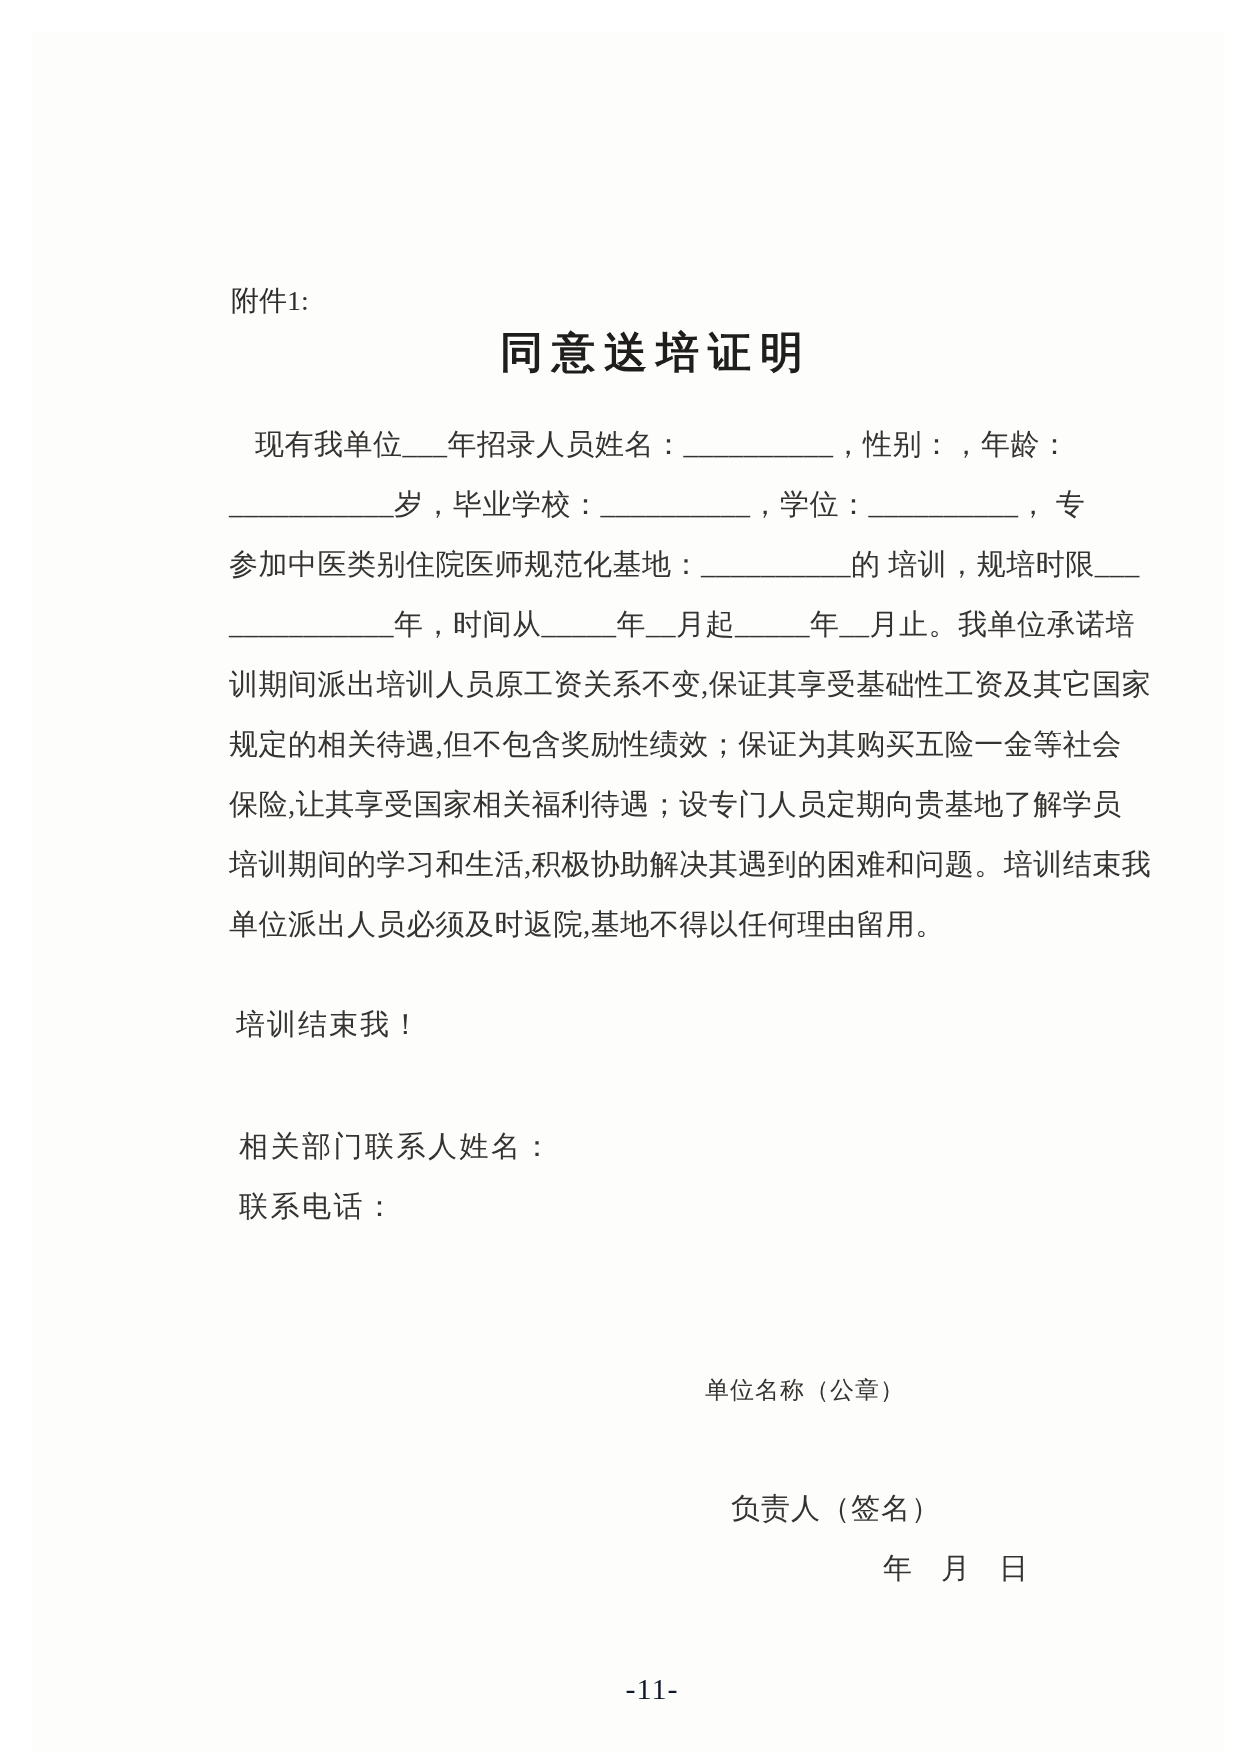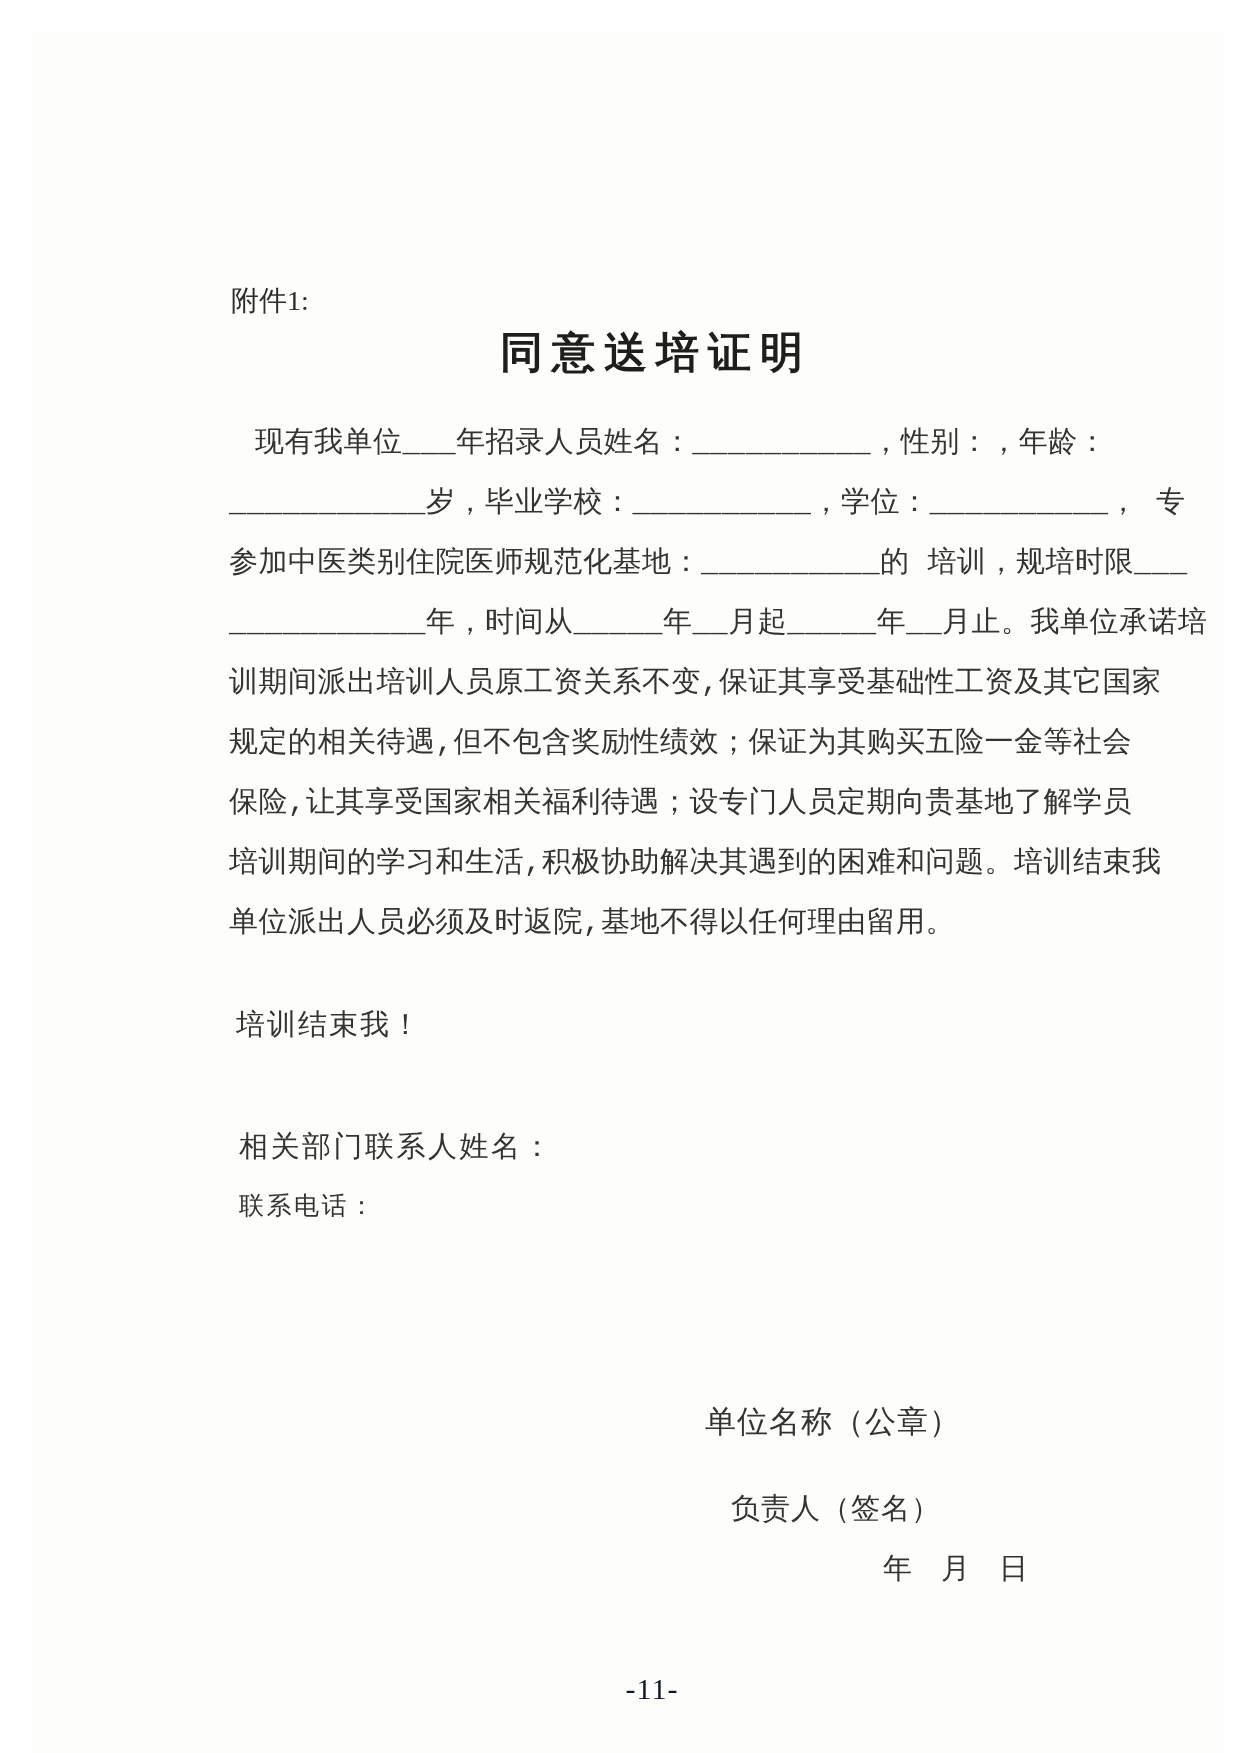--- a/index.html
+++ b/index.html
@@ -30,21 +30,20 @@
     font-weight: 700;
     letter-spacing: 9px;
     color: #1f1e1c;
     font-family: Liberation Mono, monospace;
   }
   .body-block {
     position: absolute;
     left: 165px;
     top: 350px;
     width: 925px;
-    font-family: Liberation Mono, monospace;
   }
   .body-line {
     height: 60px;
     line-height: 60px;
     font-size: 29px;
     letter-spacing: 0.5px;
     white-space: pre;
   }
   .body-line.indent { text-indent: 26px; }
   .closing-line {
@@ -64,30 +63,30 @@
     line-height: 60px;
     font-size: 29px;
     letter-spacing: 2.5px;
   }
   .contact-phone-line {
     position: absolute;
     left: 191px;
     top: 1128px;
     height: 60px;
     line-height: 60px;
-    font-size: 25px;
+    font-size: 29px;
     letter-spacing: 2.5px;
   }
   .unit-seal-line {
     position: absolute;
     left: 657px;
-    top: 1344px;
+    top: 1312px;
     height: 60px;
     line-height: 60px;
-    font-size: 31px;
+    font-size: 24px;
     letter-spacing: 1px;
   }
   .signer-line {
     position: absolute;
     left: 683px;
     top: 1430px;
     height: 60px;
     line-height: 60px;
     font-size: 29px;
     letter-spacing: 1px;

